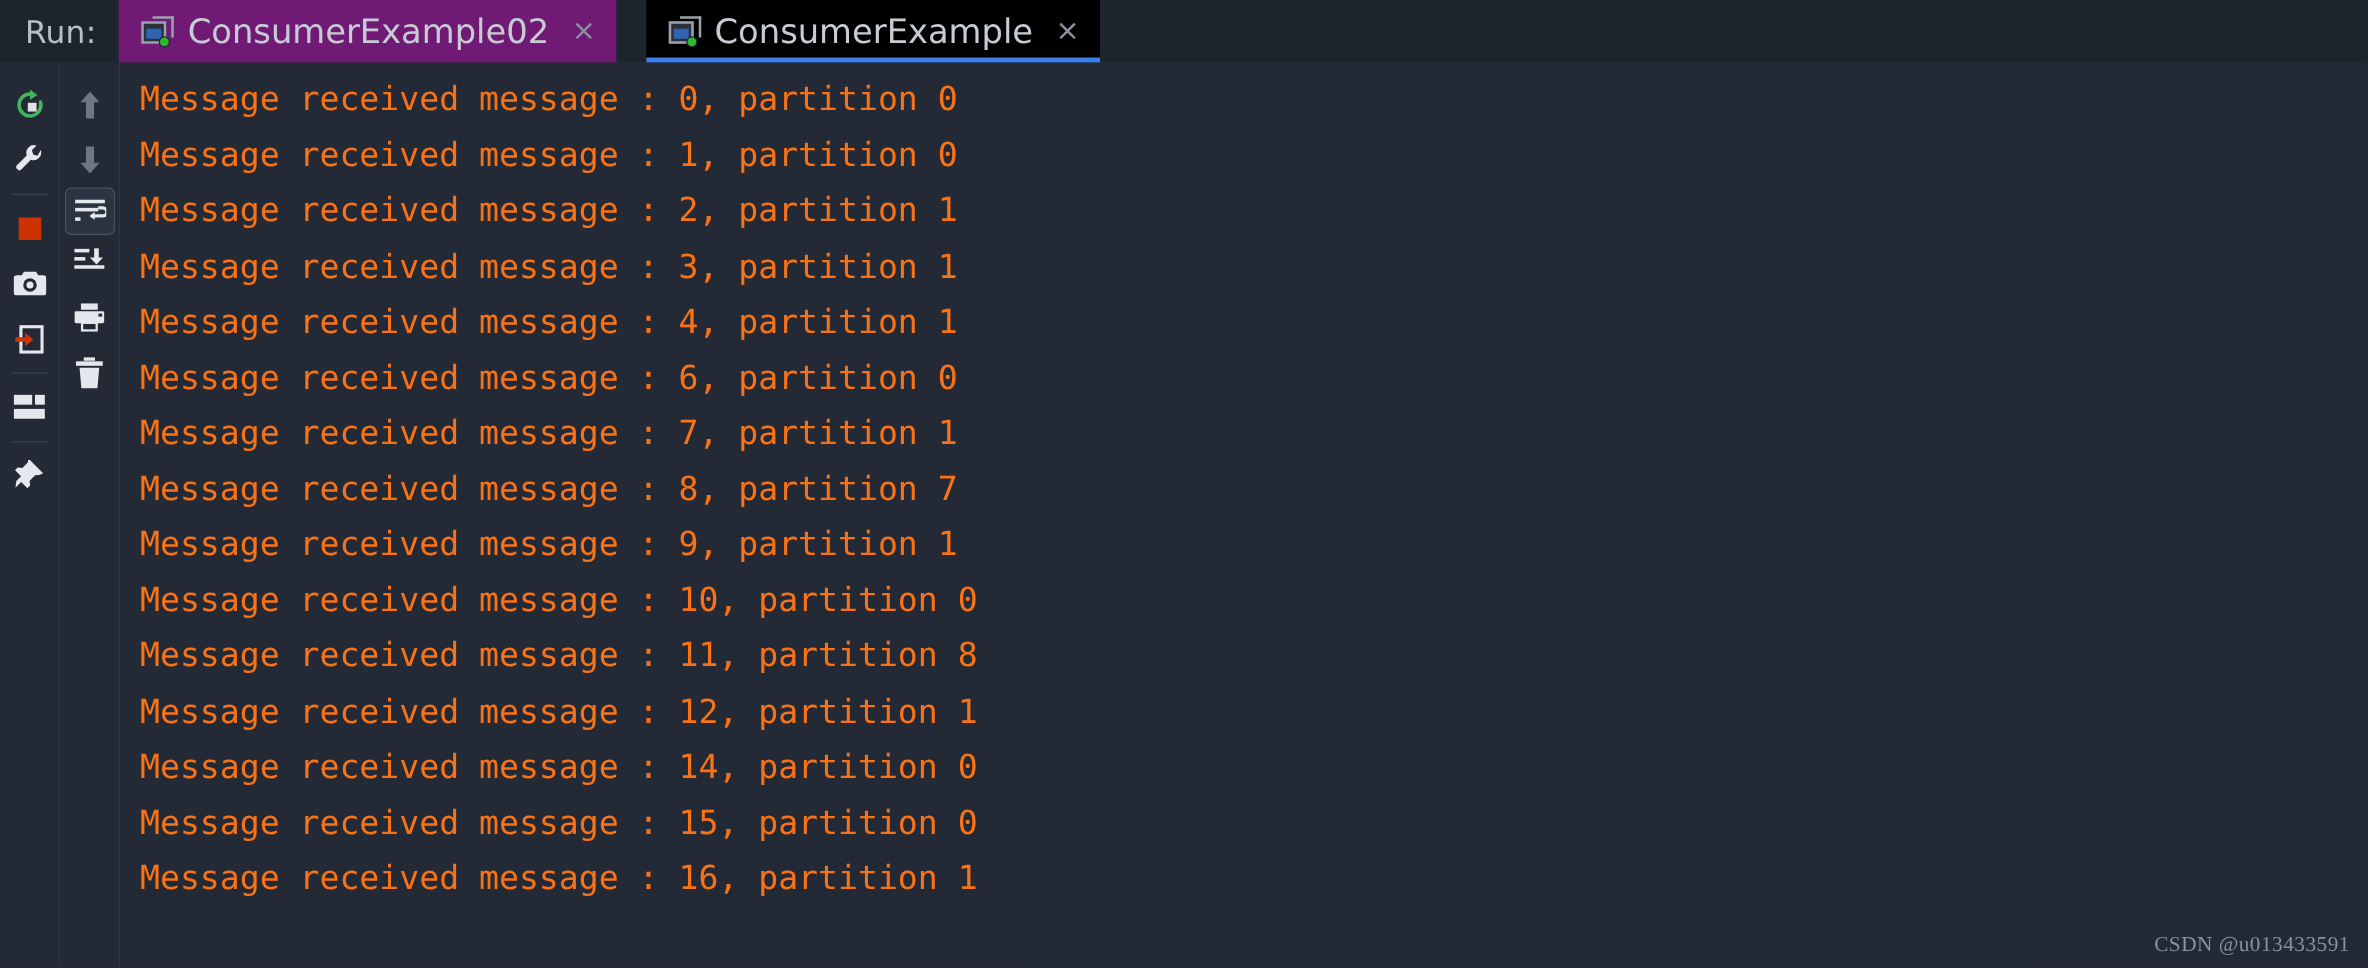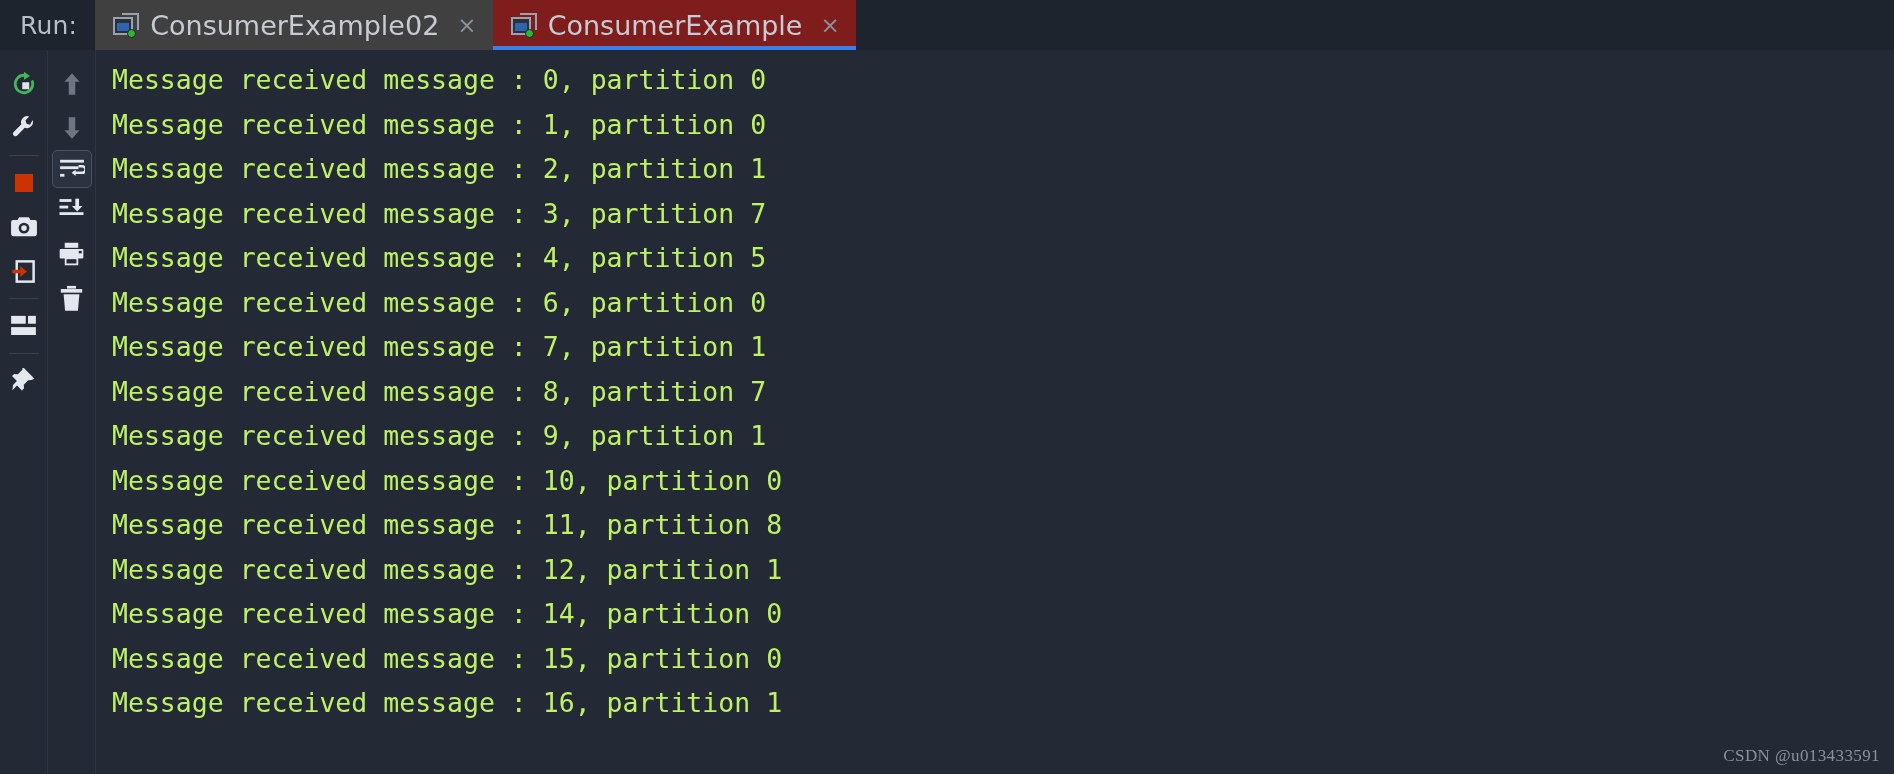--- a/index.html
+++ b/index.html
@@ -36,23 +36,23 @@
     letter-spacing: .2px;
     font-family: "DejaVu Sans", sans-serif;
   }
   .tab {
     display: flex;
     align-items: center;
     gap: 11px;
     padding: 0 16px 0 18px;
     position: relative;
     cursor: default;
-    background: #404040;
-  }
-  .tab.active { background: #7f1d1d; }
+    background: #701a75;
+  }
+  .tab.active { background: #000000; margin-left: 24px; }
   .tab.active::after {
     content: "";
     position: absolute;
     left: 0; right: 0; bottom: 0;
     height: 4px;
     background: #3d7fe8;
   }
   .tab-title {
     color: #c6cbd4;
     font-size: 27px;
@@ -132,21 +132,21 @@
 
   
   .console {
     flex: 1 1 auto;
     background: #242a35;
     padding: 8px 0 0 16px;
     overflow: hidden;
     position: relative;
   }
   .line {
-    color: #bef264;
+    color: #f97316;
     font-family: "DejaVu Sans Mono", monospace;
     font-size: 26.5px;
     line-height: 44.5px;
     white-space: pre;
     letter-spacing: 0px;
   }
 
   .watermark {
     position: absolute;
     right: 14px; bottom: 8px;
@@ -297,22 +297,22 @@
           <rect x="1.5" y="3.6" width="19" height="3.2" fill="#e4e7eb"></rect>
           <path d="M4 8.2h14l-1.3 14.6H5.3z" fill="#e4e7eb"></path>
         </svg>
       </div>
     </div>
 
     <div class="console">
       <div class="line">Message received message : 0, partition 0</div>
       <div class="line">Message received message : 1, partition 0</div>
       <div class="line">Message received message : 2, partition 1</div>
-      <div class="line">Message received message : 3, partition 7</div>
-      <div class="line">Message received message : 4, partition 5</div>
+      <div class="line">Message received message : 3, partition 1</div>
+      <div class="line">Message received message : 4, partition 1</div>
       <div class="line">Message received message : 6, partition 0</div>
       <div class="line">Message received message : 7, partition 1</div>
       <div class="line">Message received message : 8, partition 7</div>
       <div class="line">Message received message : 9, partition 1</div>
       <div class="line">Message received message : 10, partition 0</div>
       <div class="line">Message received message : 11, partition 8</div>
       <div class="line">Message received message : 12, partition 1</div>
       <div class="line">Message received message : 14, partition 0</div>
       <div class="line">Message received message : 15, partition 0</div>
       <div class="line">Message received message : 16, partition 1</div>

